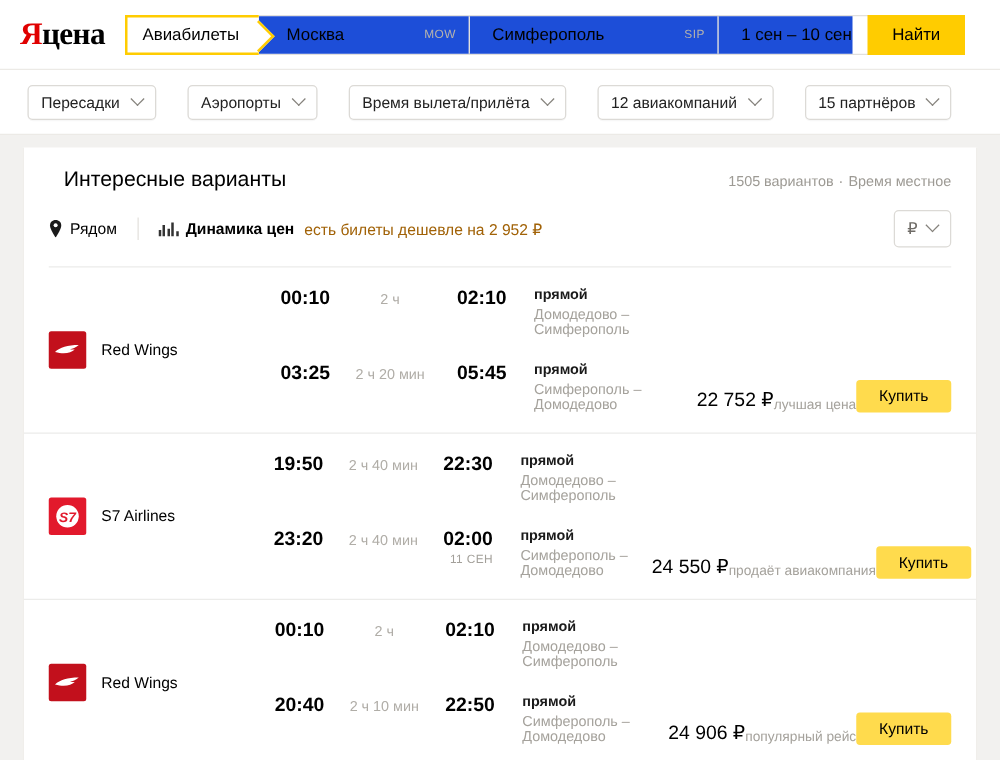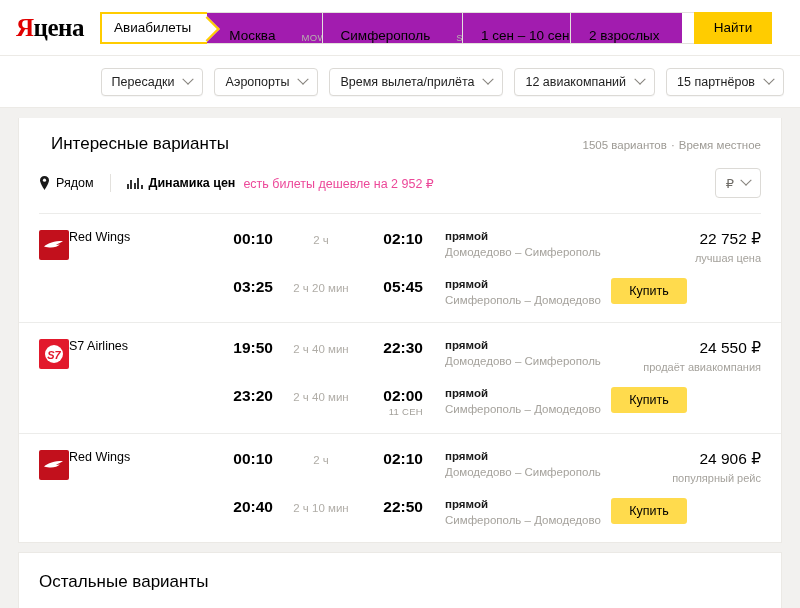--- a/index.html
+++ b/index.html
@@ -61,28 +61,28 @@
     right: -9px; top: 50%;
     width: 16px; height: 16px;
     margin-top: -8px;
     background: #fff;
     border-top: 2px solid #ffcc00;
     border-right: 2px solid #ffcc00;
     transform: rotate(45deg);
     z-index: 3;
   }
   .sb-field {
-    display: flex; align-items: flex-end;
+    display: flex; align-items: center;
     flex: 1 1 auto;
     padding: 0 10px 0 18px;
     border-left: 1px solid #e2e0dc;
     font-size: 13.5px;
     white-space: nowrap;
     overflow: hidden;
-    background: #a21caf;
+    background: #1d4ed8;
   }
   .sb-field.first { border-left: none; padding-left: 22px; }
   .sb-field .val { flex: 1; }
   .sb-field .code {
     color: #b6b3ad;
     font-size: 9.5px;
     letter-spacing: 0.4px;
     margin-left: 6px;
     padding-left: 20px;
   }
@@ -99,24 +99,23 @@
     cursor: pointer;
     margin: -1px -1px -1px 12px;
   }
 
   
   .filterbar {
     height: 52px;
     background: #fff;
     display: flex;
     align-items: center;
-    gap: 11px;
+    gap: 25px;
     padding: 0 16px 0 22px;
     border-bottom: 1px solid #eceae6;
-    justify-content: flex-end;
   }
   .fchip {
     height: 28px;
     background: #fff;
     border: 1px solid #dcdad6;
     border-radius: 4px;
     padding: 0 10px;
     display: flex; align-items: center; gap: 10px;
     font-size: 12.5px;
     color: #222;
@@ -156,21 +155,21 @@
   }
   .tool { display: flex; align-items: center; gap: 6px; cursor: pointer; }
   .tool-label { font-size: 12.5px; color: #000; }
   .tool-sep {
     width: 1px; height: 18px; background: #e3e1dd; margin: 0 16px;
   }
   .pin-icon { width: 11px; height: 14px; display: block; }
   .bars-icon { display: flex; align-items: flex-end; gap: 1.5px; height: 11px; }
   .bars-icon i { width: 2px; background: #333; display: block; }
   .hint {
-    font-size: 12.5px; color: #ec4899; margin-left: 8px; white-space: nowrap;
+    font-size: 12.5px; color: #a16207; margin-left: 8px; white-space: nowrap;
   }
   .tools-right { margin-left: auto; display: flex; gap: 8px; }
   .sel {
     height: 30px; border: 1px solid #dcdad6; border-radius: 4px;
     background: #fff; display: flex; align-items: center;
     padding: 0 10px; gap: 8px; cursor: pointer; font-size: 12.5px;
     color: #333;
   }
   .sel.sort { width: 172px; }
   .sel.sort .sel-label { flex: 1; }
@@ -179,21 +178,21 @@
   .cur-sym { font-size: 13px; color: #6f6c67; }
 
   
   .row {
     display: flex; align-items: stretch;
     padding: 16px 20px 16px 20px;
     border-bottom: 1px solid #ececea;
   }
   .row:last-child { border-bottom: none; }
 
-  .carrier { flex: 0 0 180px; display: flex; }
+  .carrier { flex: 0 0 180px; display: flex; align-items: center; gap: 12px; }
   .logo-box {
     width: 30px; height: 30px; border-radius: 2px;
     display: flex; align-items: center; justify-content: center;
     flex: 0 0 30px;
   }
   .logo-box.rw { background: #c2101c; }
   .logo-box.s7 { background: #e2192c; }
   .carrier-name { font-size: 12.5px; color: #000; }
 
   .segments { flex: 1 1 auto; display: flex; flex-direction: column; gap: 20px; }
@@ -208,22 +207,22 @@
   }
   .dur {
     flex: 0 0 96px; text-align: center;
     font-size: 11.5px; color: #b0ada7; padding-top: 4px;
   }
   .route { margin-left: 22px; }
   .route .stops { font-size: 11.5px; font-weight: 700; color: #1a1a1a; }
   .route .ports { font-size: 11.5px; color: #a5a29c; margin-top: 4px; }
 
   .pricecol {
-    flex: 0 0 150px; display: flex; flex-direction: column;
-    text-align: right;
+    flex: 0 0 150px; display: flex; flex-direction: row;
+    align-items: flex-end; text-align: right; margin-top: 42px;
   }
   .price { font-size: 15.5px; color: #000; white-space: nowrap; }
   .price-note { font-size: 11px; color: #a5a29c; margin-top: 4px; white-space: nowrap; }
   .buy {
     margin-top: 14px;
     width: 76px; height: 26px;
     background: #ffdb4d;
     border: none; border-radius: 3px;
     font-family: inherit; font-size: 12.5px; color: #000;
     cursor: pointer;
@@ -252,23 +251,20 @@
       <span class="val">Москва</span>
       <span class="code">MOW</span>
     </div>
     <div class="sb-field">
       <span class="val">Симферополь</span>
       <span class="code">SIP</span>
     </div>
     <div class="sb-field date">
       <span class="val">1 сен – 10 сен</span>
     </div>
-    <div class="sb-field pax">
-      <span class="val">2 взрослых</span>
-    </div>
     <button class="sb-submit">Найти</button>
   </div>
 </div>
 
 <div class="filterbar">
   <div class="fchip">
     <span>Пересадки</span>
     <span class="chev"></span>
   </div>
   <div class="fchip">

